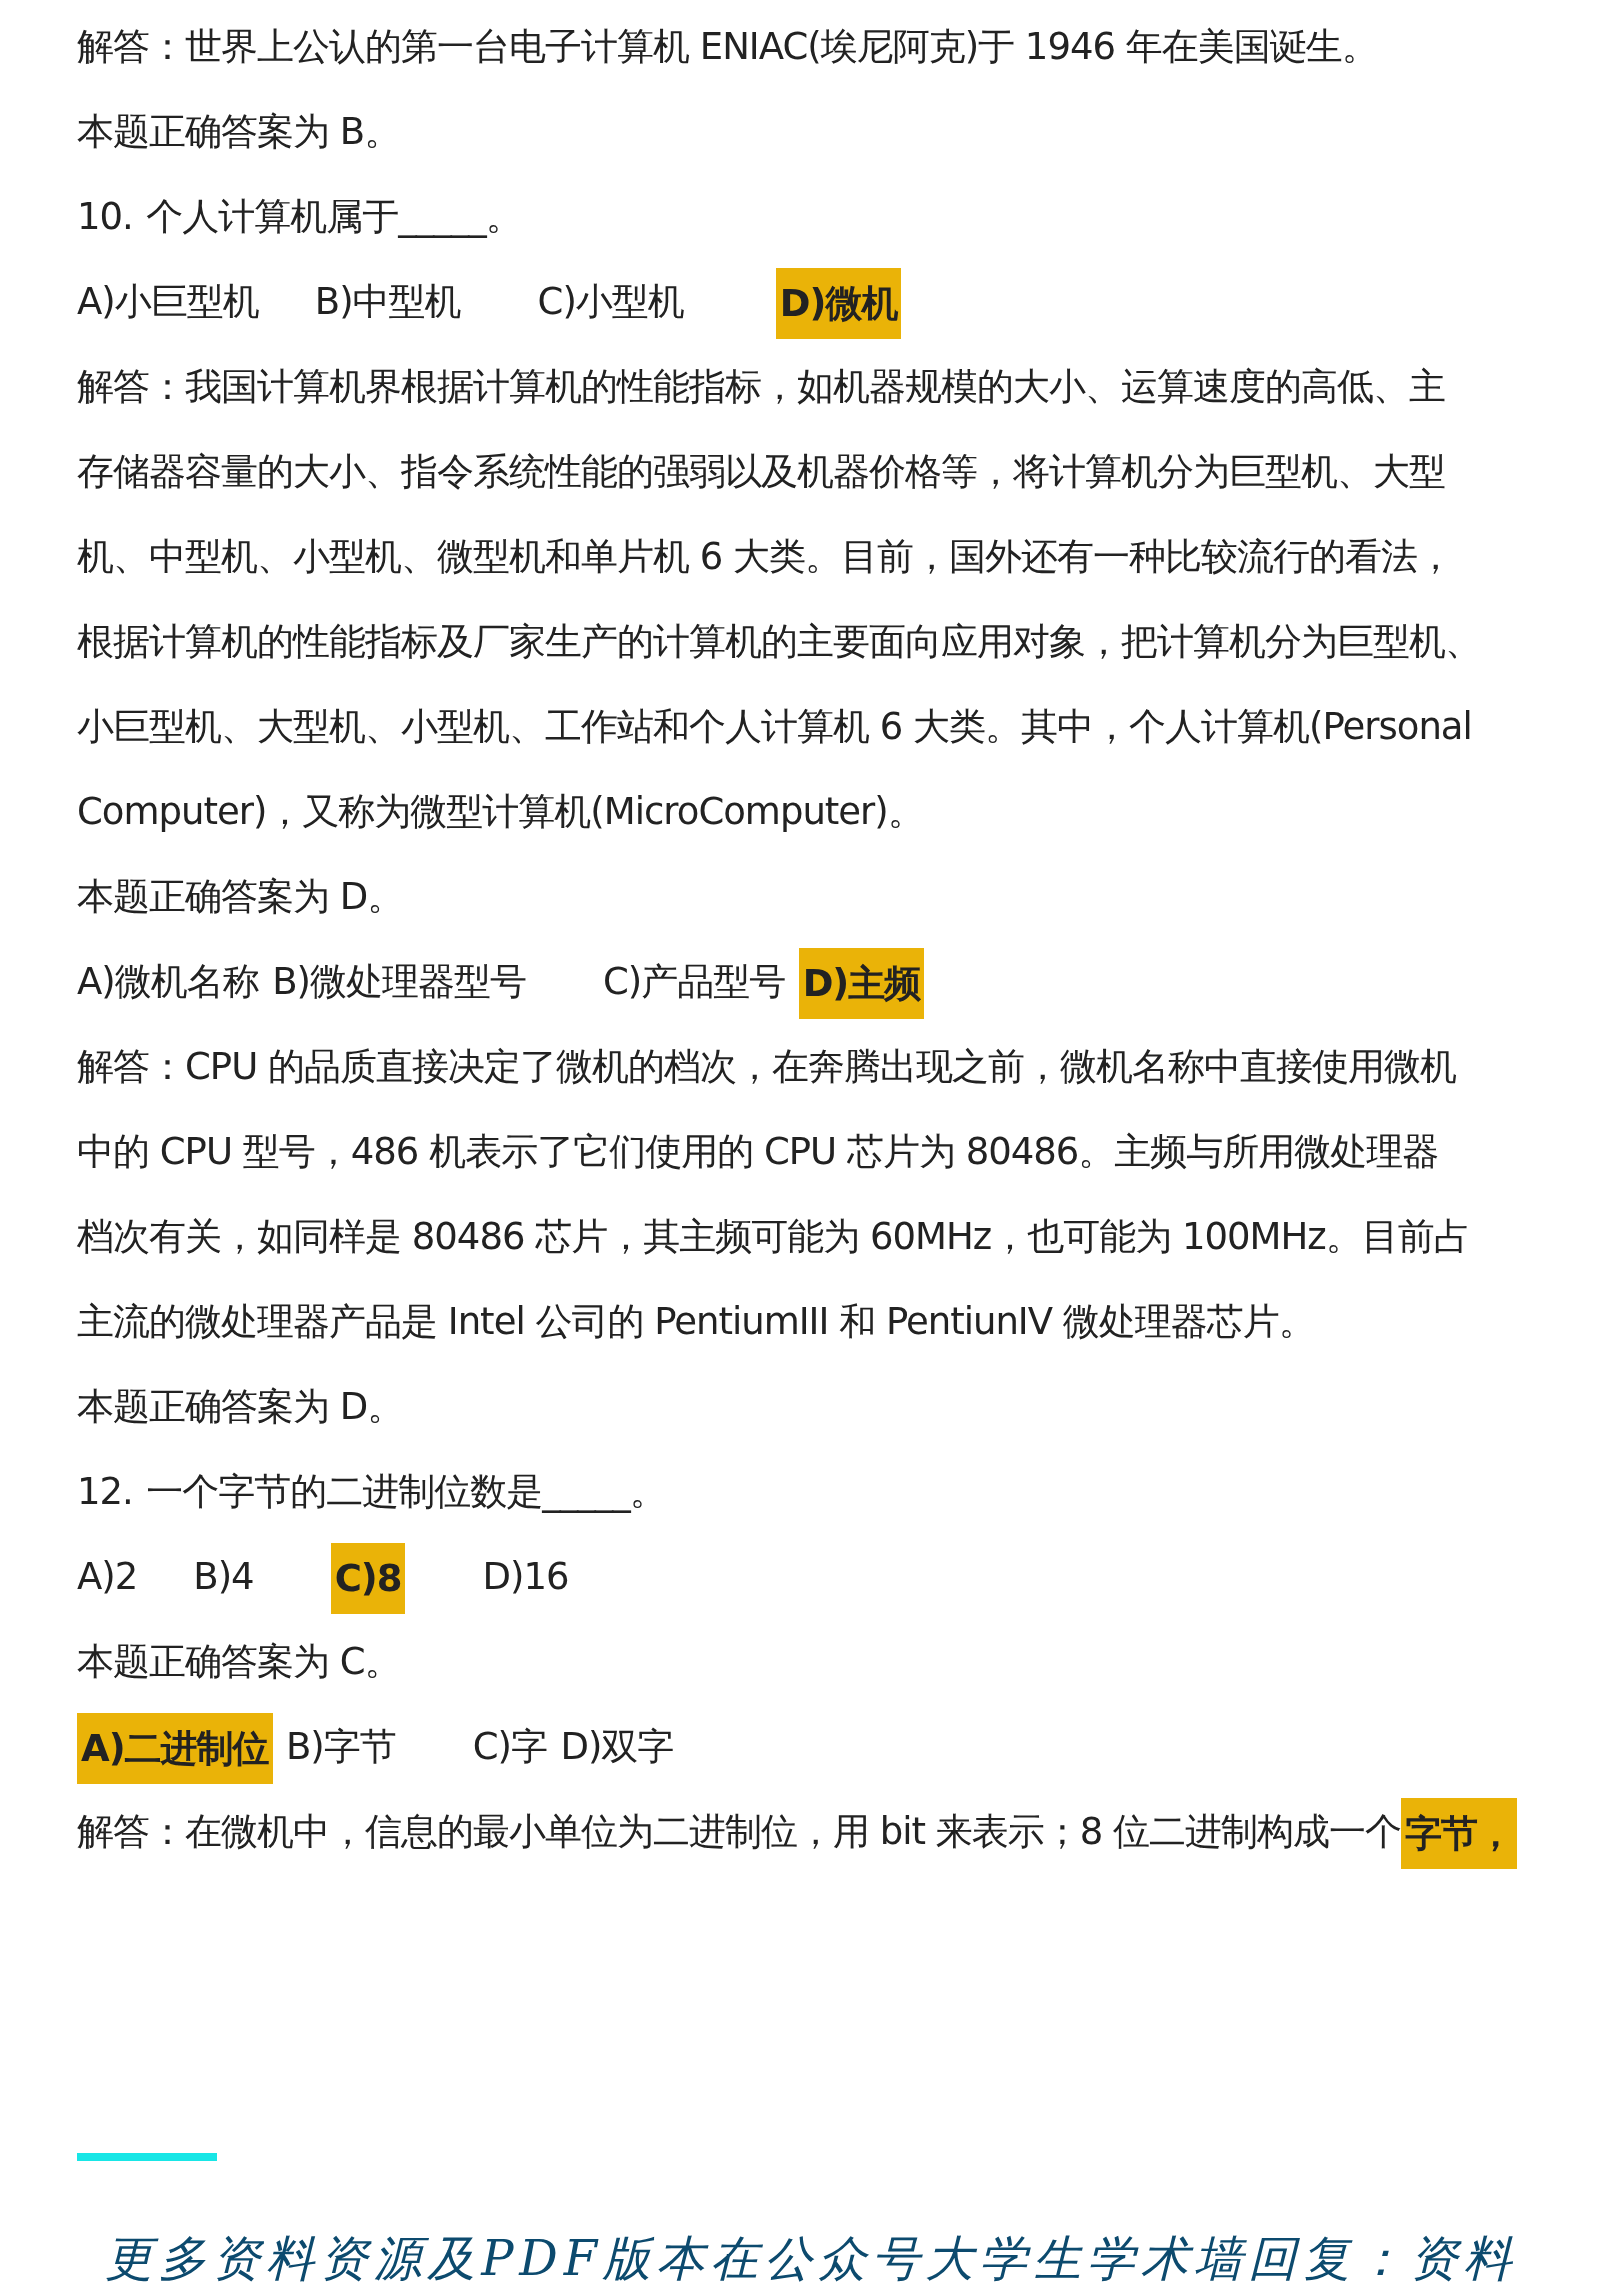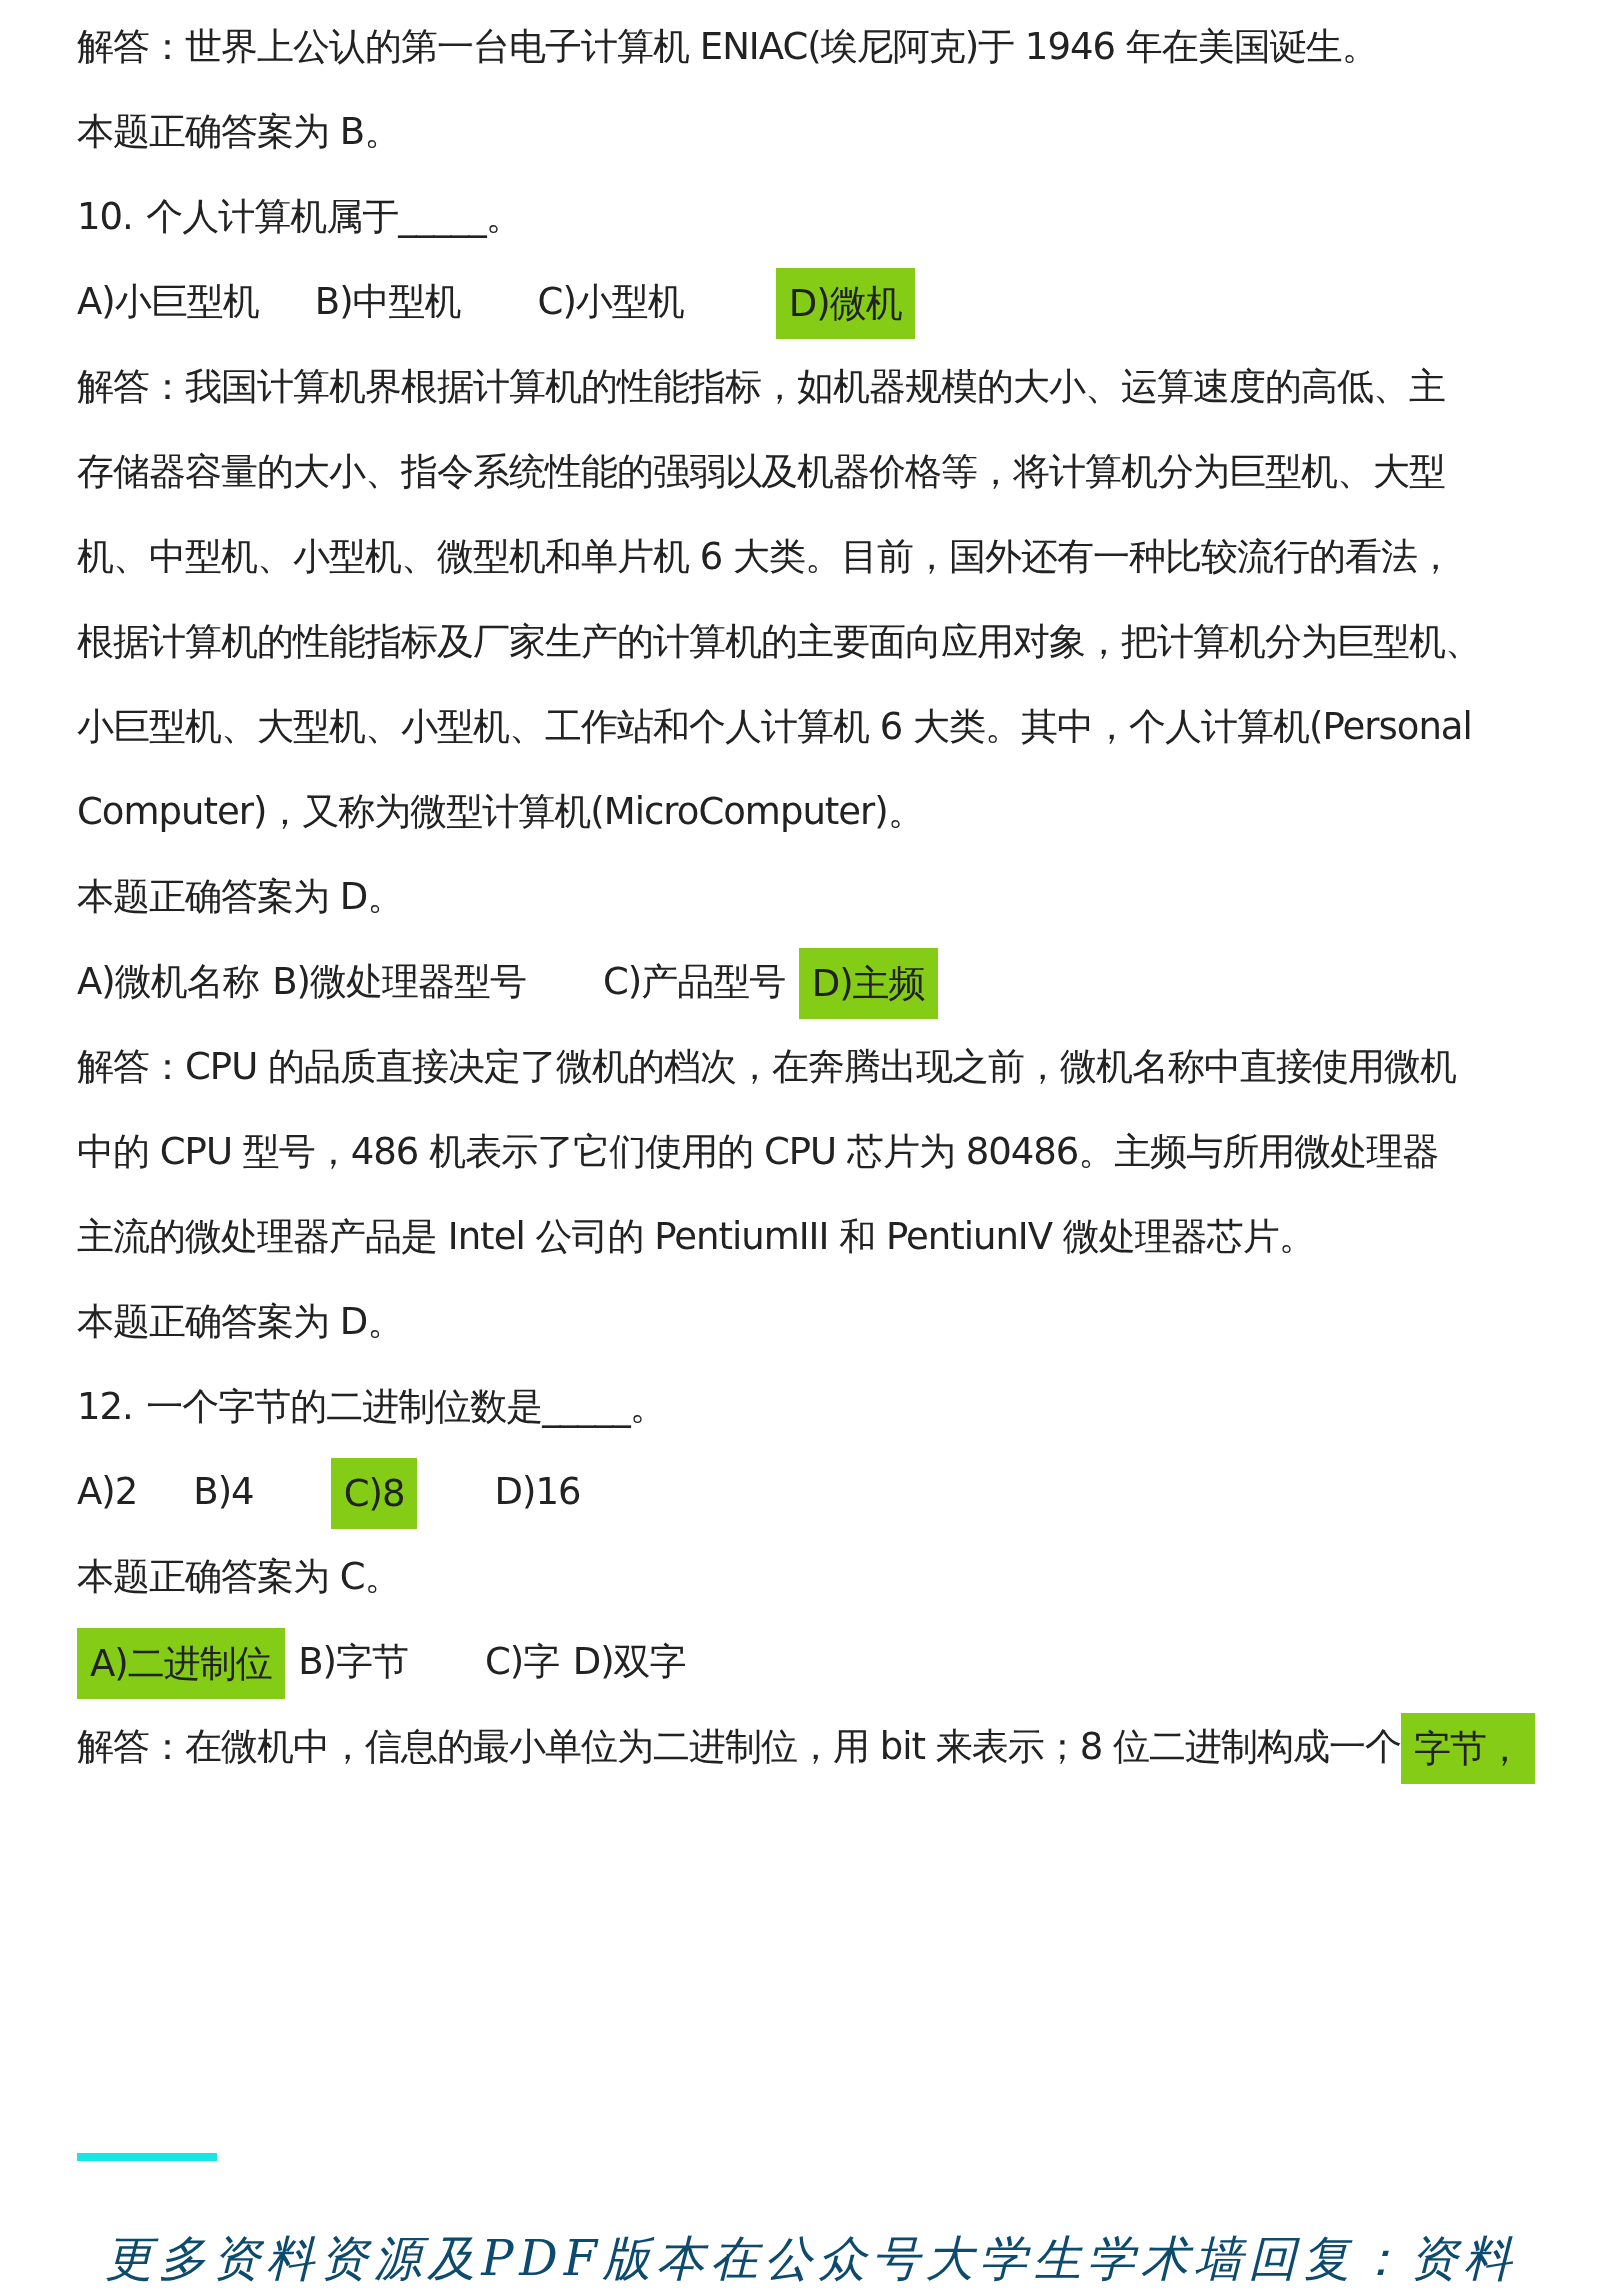--- a/index.html
+++ b/index.html
@@ -10,25 +10,26 @@
   }
   .page {
     position: absolute; left: 77px; top: 4px; width: 1470px;
   }
   .line {
     height: 85px; line-height: 85px;
     font-size: 37px; white-space: nowrap; letter-spacing: -1px;
     position: relative;
   }
   .hl {
-    background: #84cc16;
+    background: #eab308;
     display: inline-block;
     line-height: 71px; height: 71px;
     vertical-align: middle;
-    padding: 0 13px;
+    padding: 0 4px;
+    font-weight: bold;
   }
   .gap1 { display: inline-block; width: 56px; }
   .gap2 { display: inline-block; width: 77px; }
   .gap3 { display: inline-block; width: 92px; }
   .gapS { display: inline-block; width: 13.4px; }
   .bar {
     position: absolute; left: 77px; top: 2153px; width: 140px; height: 7.7px;
     background: #18e6e6;
   }
   .footer {
@@ -52,20 +53,21 @@
   <div class="line">存储器容量的大小、指令系统性能的强弱以及机器价格等，将计算机分为巨型机、大型</div>
   <div class="line">机、中型机、小型机、微型机和单片机 6 大类。目前，国外还有一种比较流行的看法，</div>
   <div class="line">根据计算机的性能指标及厂家生产的计算机的主要面向应用对象，把计算机分为巨型机、</div>
   <div class="line">小巨型机、大型机、小型机、工作站和个人计算机 6 大类。其中，个人计算机(Personal</div>
   <div class="line">Computer)，又称为微型计算机(MicroComputer)。</div>
   <div class="line">本题正确答案为 D。</div>
 
   <div class="line"><span>A)微机名称</span><span class="gapS"></span><span>B)微处理器型号</span><span class="gap2"></span><span>C)产品型号</span><span class="gapS"></span><span class="hl">D)主频</span></div>
   <div class="line">解答：CPU 的品质直接决定了微机的档次，在奔腾出现之前，微机名称中直接使用微机</div>
   <div class="line">中的 CPU 型号，486 机表示了它们使用的 CPU 芯片为 80486。主频与所用微处理器</div>
+  <div class="line">档次有关，如同样是 80486 芯片，其主频可能为 60MHz，也可能为 100MHz。目前占</div>
   <div class="line">主流的微处理器产品是 Intel 公司的 PentiumIII 和 PentiunIV 微处理器芯片。</div>
   <div class="line">本题正确答案为 D。</div>
 
   <div class="line"><span>12.</span><span class="gapS"></span><span>一个字节的二进制位数是_____。</span></div>
   <div class="line"><span>A)2</span><span class="gap1"></span><span>B)4</span><span class="gap2"></span><span class="hl">C)8</span><span class="gap2"></span><span>D)16</span></div>
   <div class="line">本题正确答案为 C。</div>
 
   <div class="line"><span class="hl">A)二进制位</span><span class="gapS"></span><span>B)字节</span><span class="gap2"></span><span>C)字</span><span class="gapS"></span><span>D)双字</span></div>
   <div class="line"><span>解答：在微机中，信息的最小单位为二进制位，用 bit 来表示；8 位二进制构成一个</span><span class="hl">字节，</span></div>
 </div>

